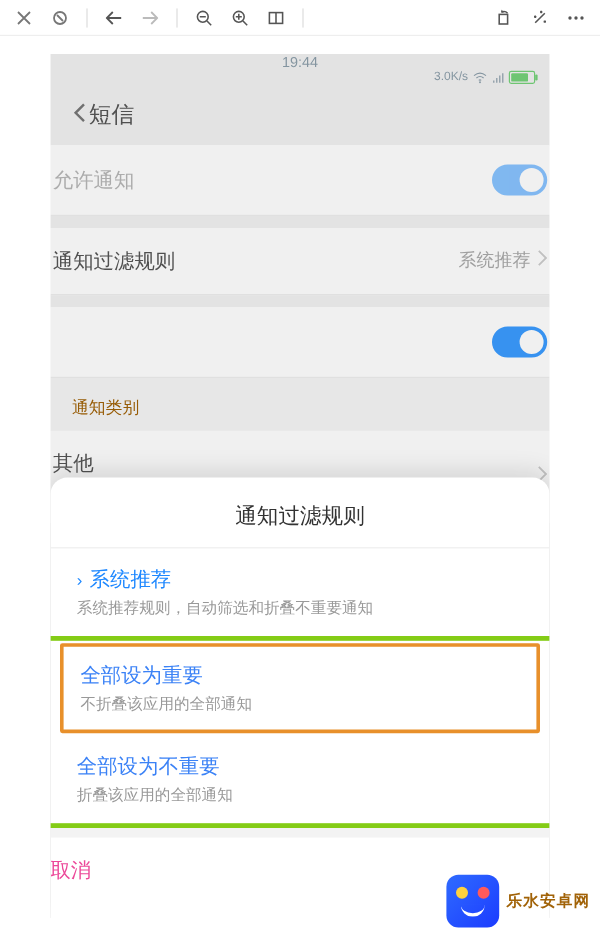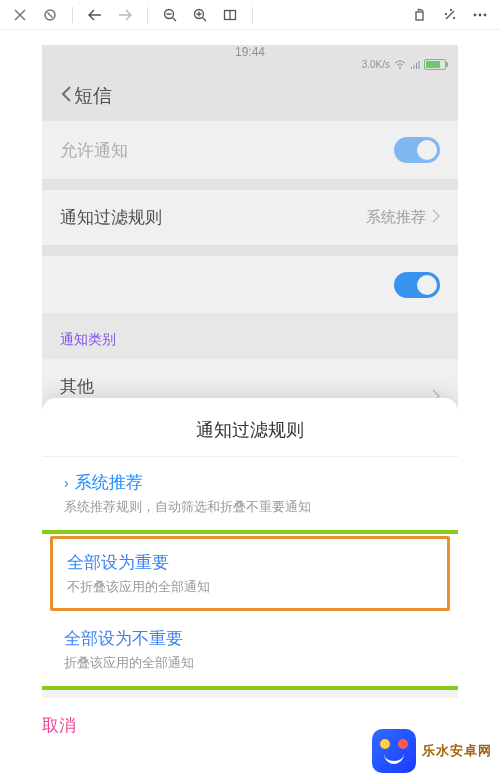--- a/index.html
+++ b/index.html
@@ -60,21 +60,21 @@
     height: 50px;
     display:flex; align-items:center;
     padding: 0 18px;
   }
   .titlebar .back { color:#666; }
   .titlebar .title { flex:1; font-size:19px; color:#555; margin-right:24px;}
 
   .list { background:#fff; }
   .row {
     display:flex; align-items:center;
-    padding: 16px 18px;
+    padding: 16px 2px;
     border-bottom: 1px solid #eee;
     background:#fff;
     justify-content:space-between;
   }
   .row .label { font-size:17px; color:#555; }
   .row .sub { font-size:13px; color:#aaa; margin-top:4px;}
   .row .spacer { flex:1; }
   .row .value { font-size:15px; color:#aaa; margin-right:6px;}
   .chev { color:#ccc; }
 
@@ -83,21 +83,21 @@
     background: #3b9cff; position:relative;
   }
   .toggle .knob {
     position:absolute; right:3px; top:3px;
     width:20px; height:20px; border-radius:50%;
     background:#fff;
   }
   .toggle.muted { opacity: .6; }
 
   .section-gap { height:10px; background:#f2f2f2; }
-  .section-label { padding: 16px 18px 10px; font-size:14px; color:#8b5cf6; background:#f6f6f6;}
+  .section-label { padding: 16px 18px 10px; font-size:14px; color:#a16207; background:#f6f6f6;}
 
   
   .sheet {
     position:absolute; left:0; right:0; bottom:0;
     background:#fff;
     border-top-left-radius: 14px;
     border-top-right-radius: 14px;
     box-shadow: 0 -4px 20px rgba(0,0,0,.12);
     z-index: 5;
   }

